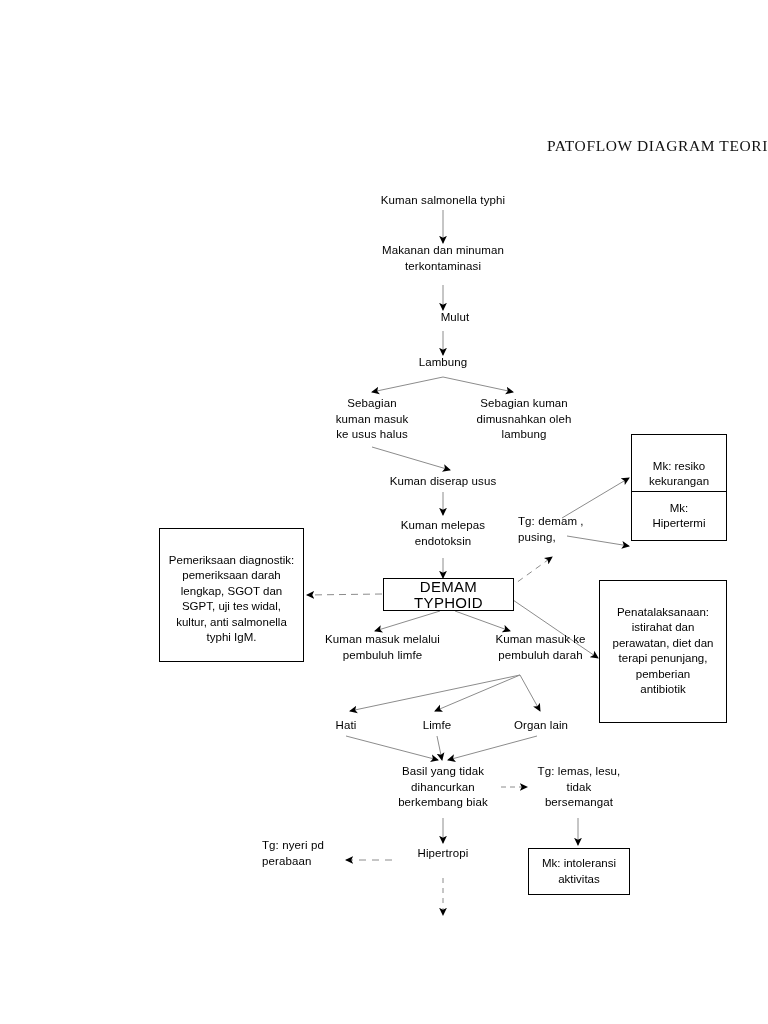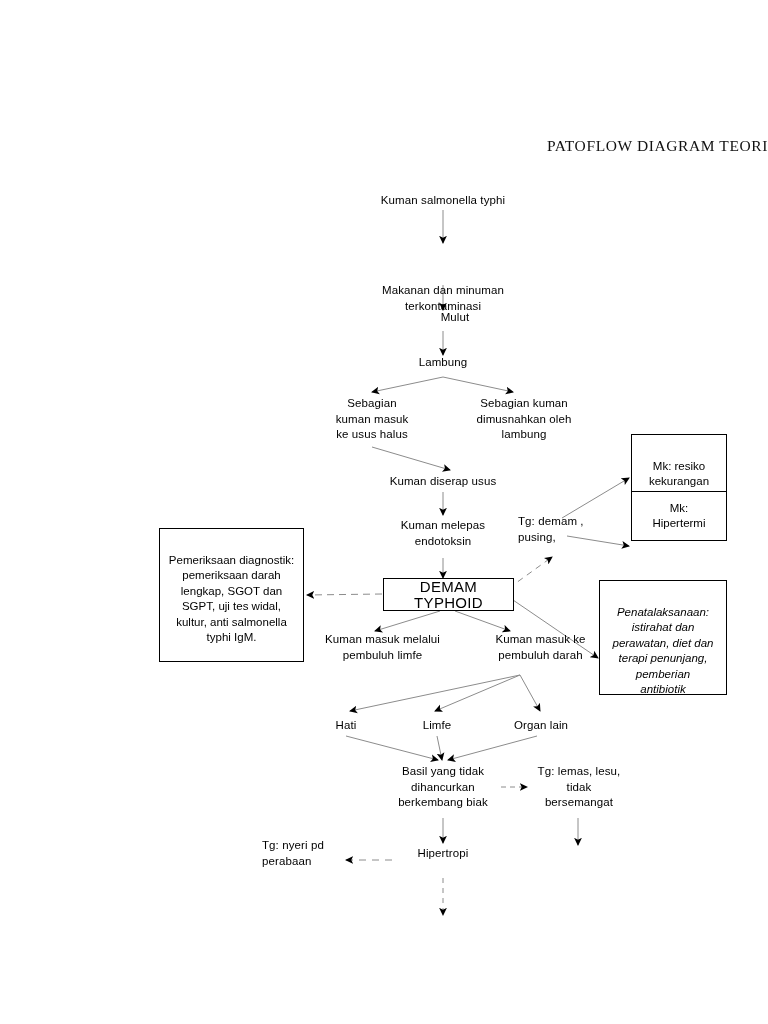--- a/index.html
+++ b/index.html
@@ -110,21 +110,21 @@
       <line x1="392" y1="860" x2="346" y2="860" stroke-dasharray="7 6"></line>
 
       <line x1="443" y1="878" x2="443" y2="915" stroke-dasharray="5 5"></line>
     </g>
   </svg>
 
   <div id="title">PATOFLOW DIAGRAM TEORI</div>
 
   <div class="node" style="left:343px;top:193px;width:200px;">Kuman salmonella typhi</div>
 
-  <div class="node" style="left:353px;top:243px;width:180px;margin-top:40px;">Makanan dan minuman
+  <div class="node" style="left:353px;top:243px;width:180px;">Makanan dan minuman
 terkontaminasi</div>
 
   <div class="node" style="left:405px;top:310px;width:100px;">Mulut</div>
 
   <div class="node" style="left:393px;top:355px;width:100px;">Lambung</div>
 
   <div class="node" style="left:312px;top:396px;width:120px;">Sebagian
 kuman masuk
 ke usus halus</div>
 
@@ -178,27 +178,31 @@
 
   <div class="boxnode box-top" style="left:159px;top:528px;width:145px;height:134px;">
     <span>Pemeriksaan diagnostik:
 pemeriksaan darah
 lengkap, SGOT dan
 SGPT, uji tes widal,
 kultur, anti salmonella
 typhi IgM.</span>
   </div>
 
-  <div class="boxnode box-top" style="left:599px;top:580px;width:128px;height:115px;font-style:italic;">
+  <div class="boxnode box-top" style="left:599px;top:580px;width:128px;height:143px;">
     <span>Penatalaksanaan:
 istirahat dan
 perawatan, diet dan
 terapi penunjang,
 pemberian
 antibiotik</span>
   </div>
 
   <div class="boxnode box-mid" style="left:383px;top:578px;width:131px;height:33px;font-size:15px;letter-spacing:0.3px;">
     <span>DEMAM TYPHOID</span>
   </div>
 
+  <div class="boxnode box-mid" style="left:528px;top:848px;width:102px;height:47px;">
+    <span>Mk: intoleransi
+aktivitas</span>
+  </div>
 
 </div>
 
 </body></html>

